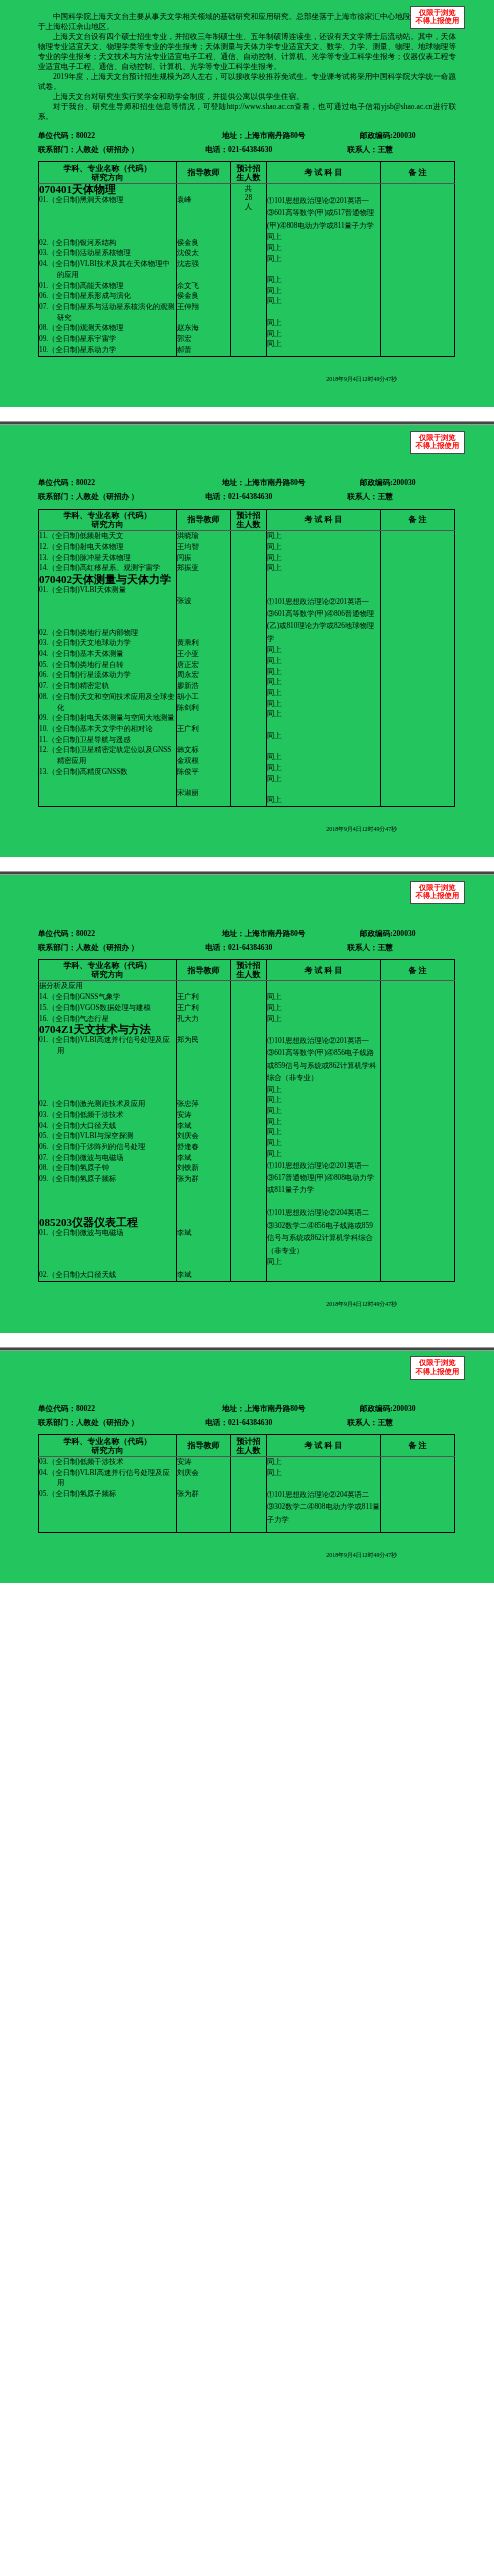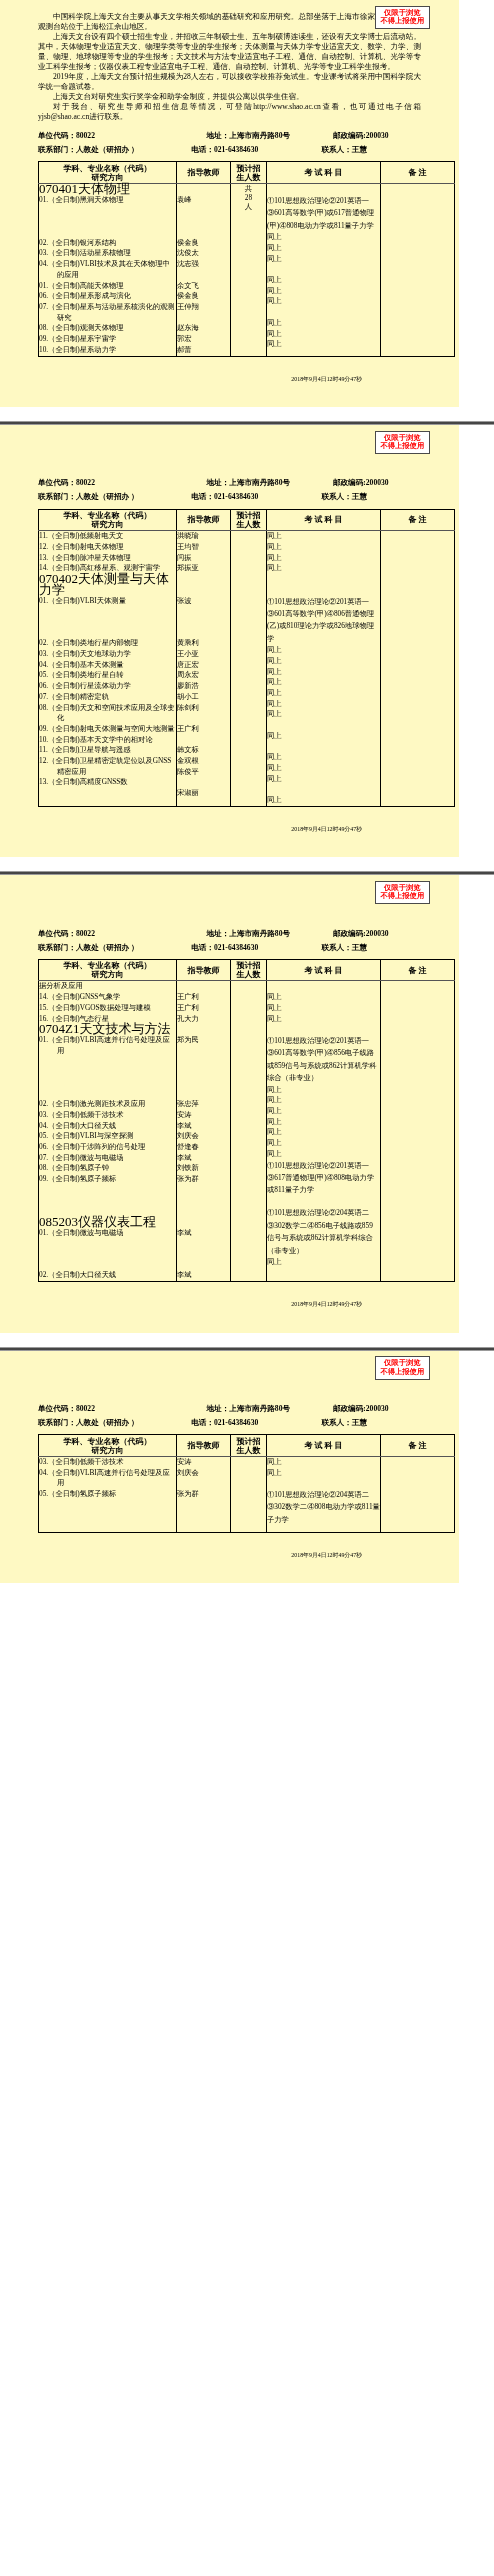--- a/index.html
+++ b/index.html
@@ -10,22 +10,22 @@
   body {
     width: 494px;
     font-family: "Liberation Serif", "DejaVu Serif", serif;
     color: #000;
     -webkit-font-smoothing: none;
   }
   .doc { width: 494px; }
 
   .page {
     position: relative;
-    width: 459px;
-    background: #fef9c3;
+    width: 494px;
+    background: #22c55e;
     box-sizing: border-box;
     padding: 8.3px 38px 0 38px;
   }
 
   .page-gap {
     width: 494px;
     height: 14px;
     background: #ffffff;
   }
   .page-sep {
@@ -137,24 +137,25 @@
   .dir {
     display: block;
     font-size: 7.3px;
     line-height: 10.7px;
     padding-left: 18px;
     text-indent: -18px;
     white-space: normal;
   }
   .dir-major {
     display: block;
-    font-size: 13px;
+    font-size: 11px;
     line-height: 10.7px;
     padding-left: 0;
     text-indent: 0;
+    font-weight: bold;
   }
   .teacher { display:block; font-size: 7.3px; line-height: 10.7px; }
   .subj { display:block; font-size: 7.3px; line-height: 10.7px; }
   .subj.long { line-height: 12.4px; }
   .count {
     display: block;
     font-size: 7.3px;
     line-height: 9px;
     text-align: center;
   }

